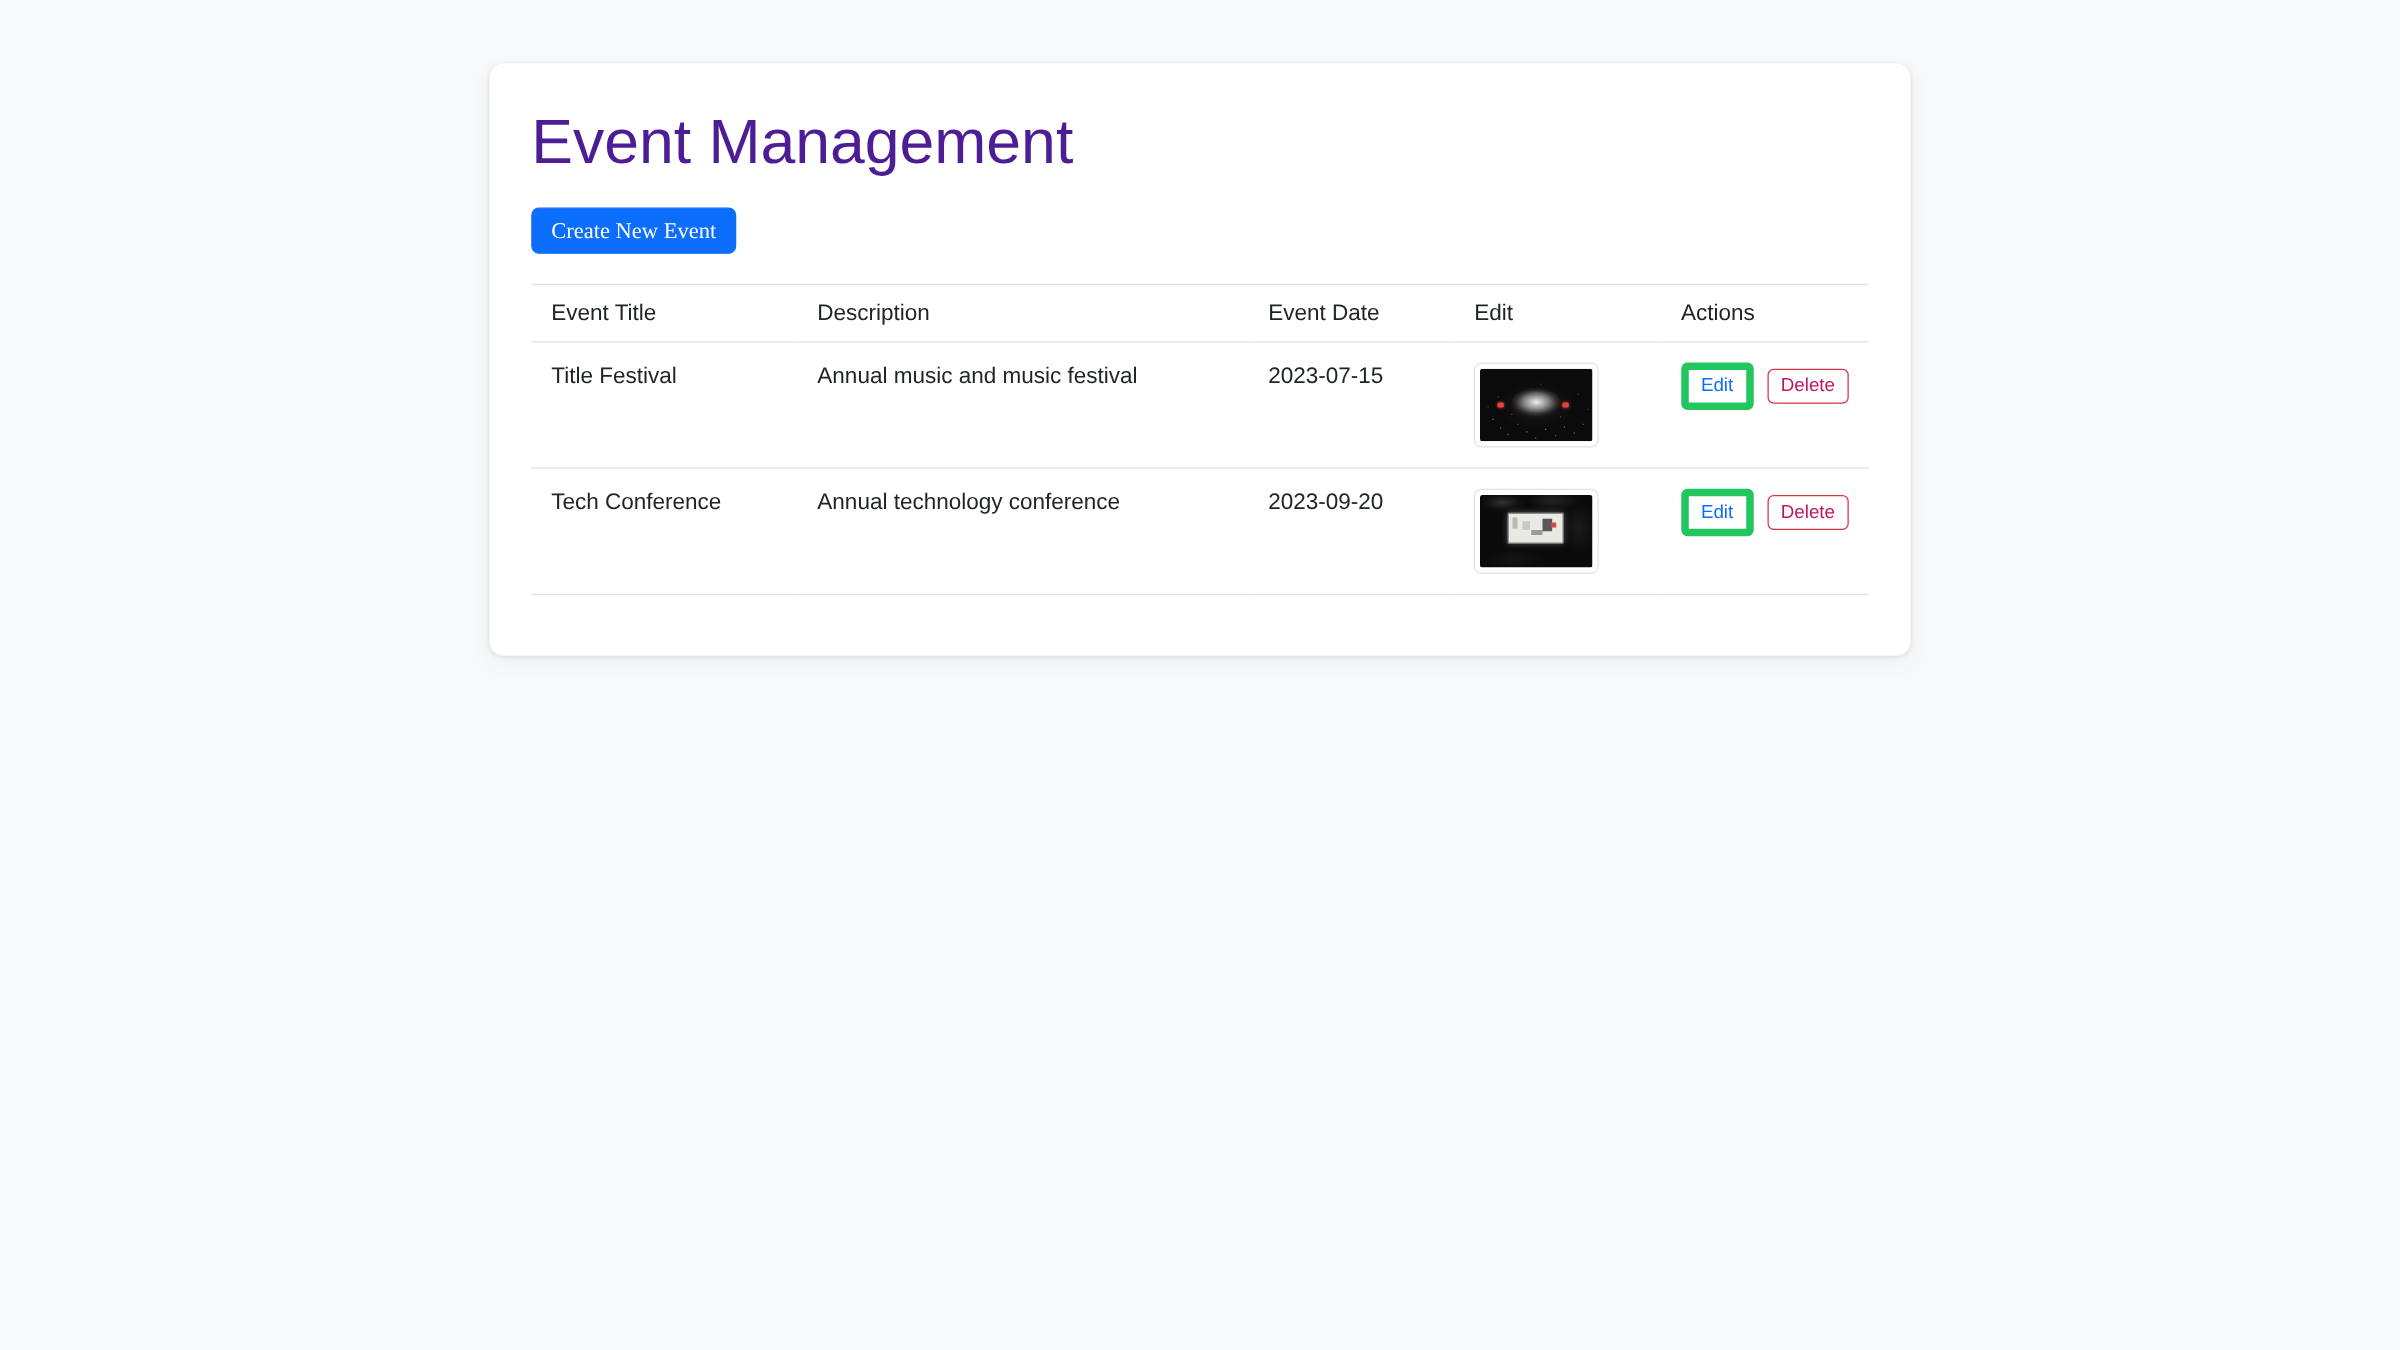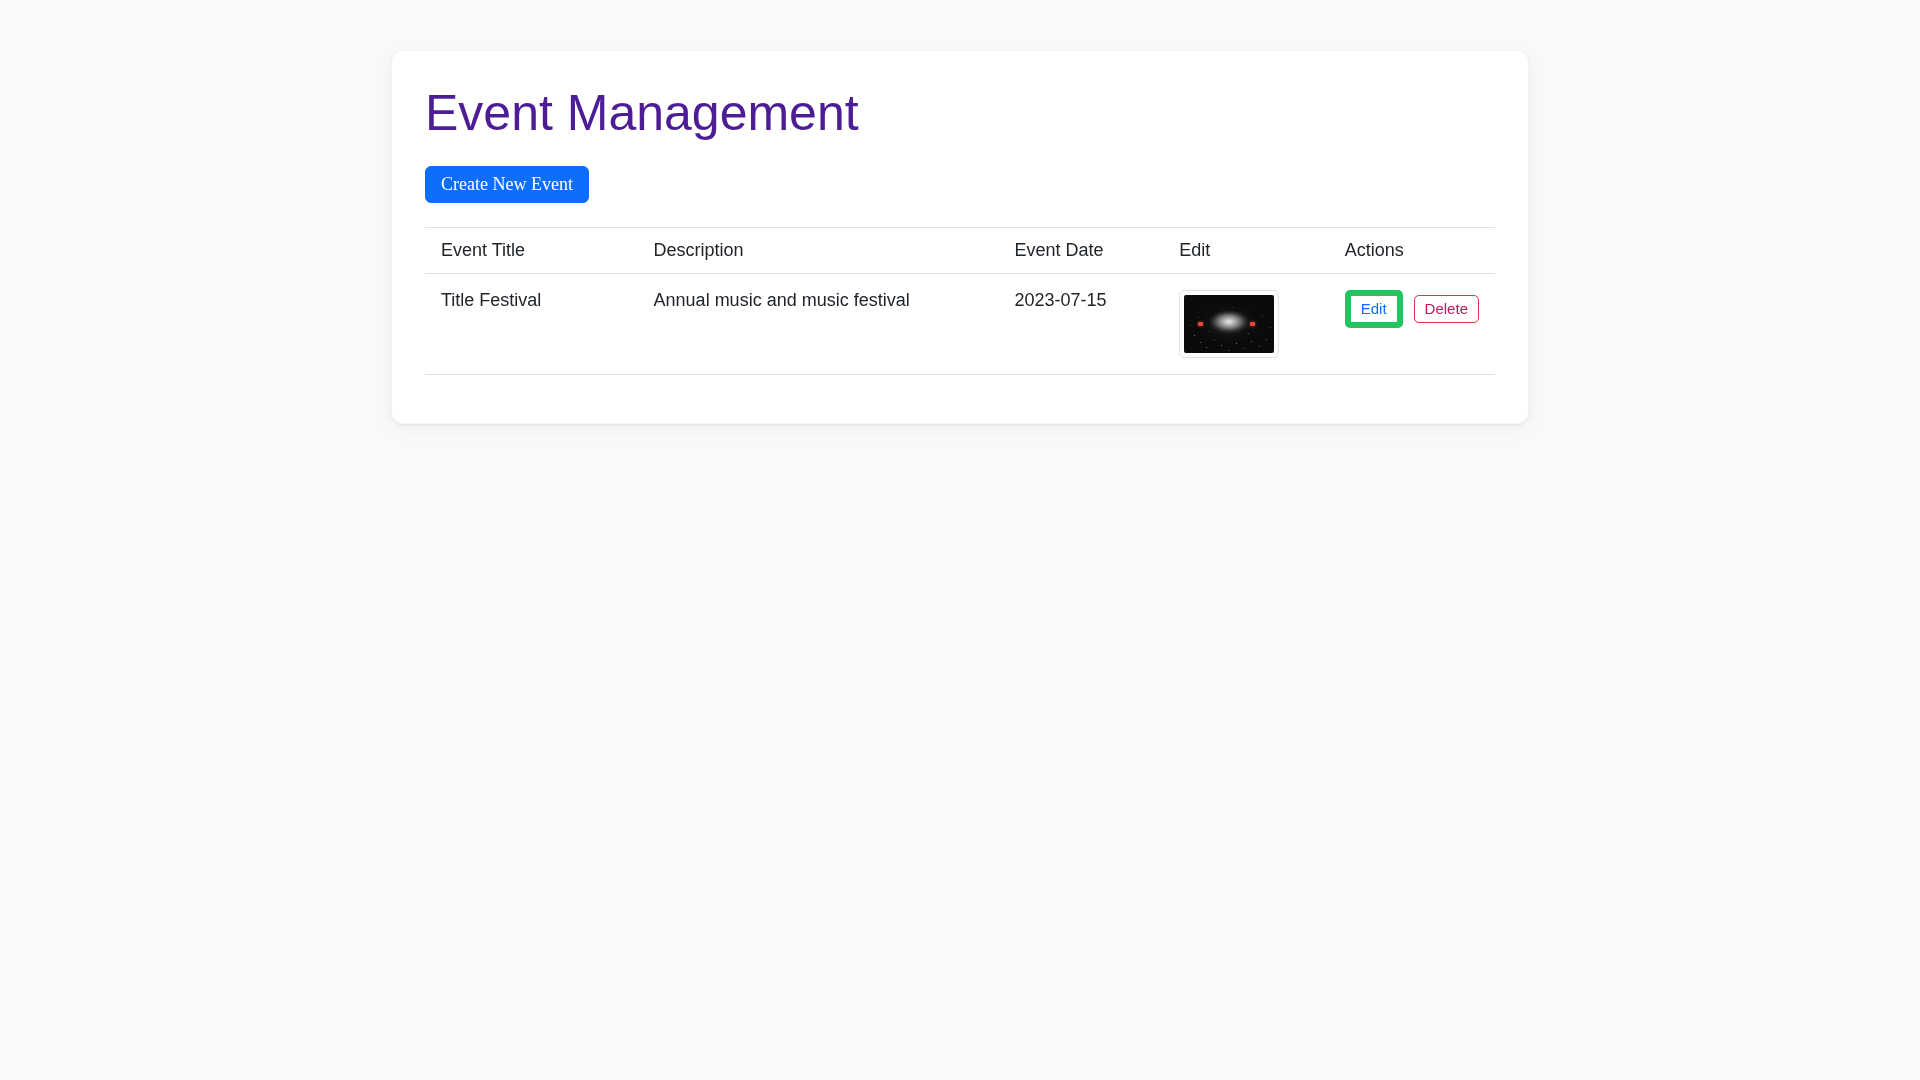--- a/index.html
+++ b/index.html
@@ -228,16 +228,36 @@
               <span class="stage-light right"></span>
             </div>
           </div>
         </td>
         <td class="actions-cell">
           <button class="btn-outline btn-outline-primary">Edit</button>
           <button class="btn-outline btn-outline-danger">Delete</button>
         </td>
       </tr>
 
+      <tr>
+        <td>Tech Conference</td>
+        <td>Annual technology conference</td>
+        <td>2023-09-20</td>
+        <td>
+          <div class="thumb" title="Dark conference room photo with bright presentation screen">
+            <div class="photo photo-screen">
+              <span class="screen">
+                <span class="screen-content"></span>
+                <span class="screen-dot"></span>
+              </span>
+
+            </div>
+          </div>
+        </td>
+        <td class="actions-cell">
+          <button class="btn-outline btn-outline-primary">Edit</button>
+          <button class="btn-outline btn-outline-danger">Delete</button>
+        </td>
+      </tr>
 
     </tbody>
   </table>
 </div>
 
 </body></html>

